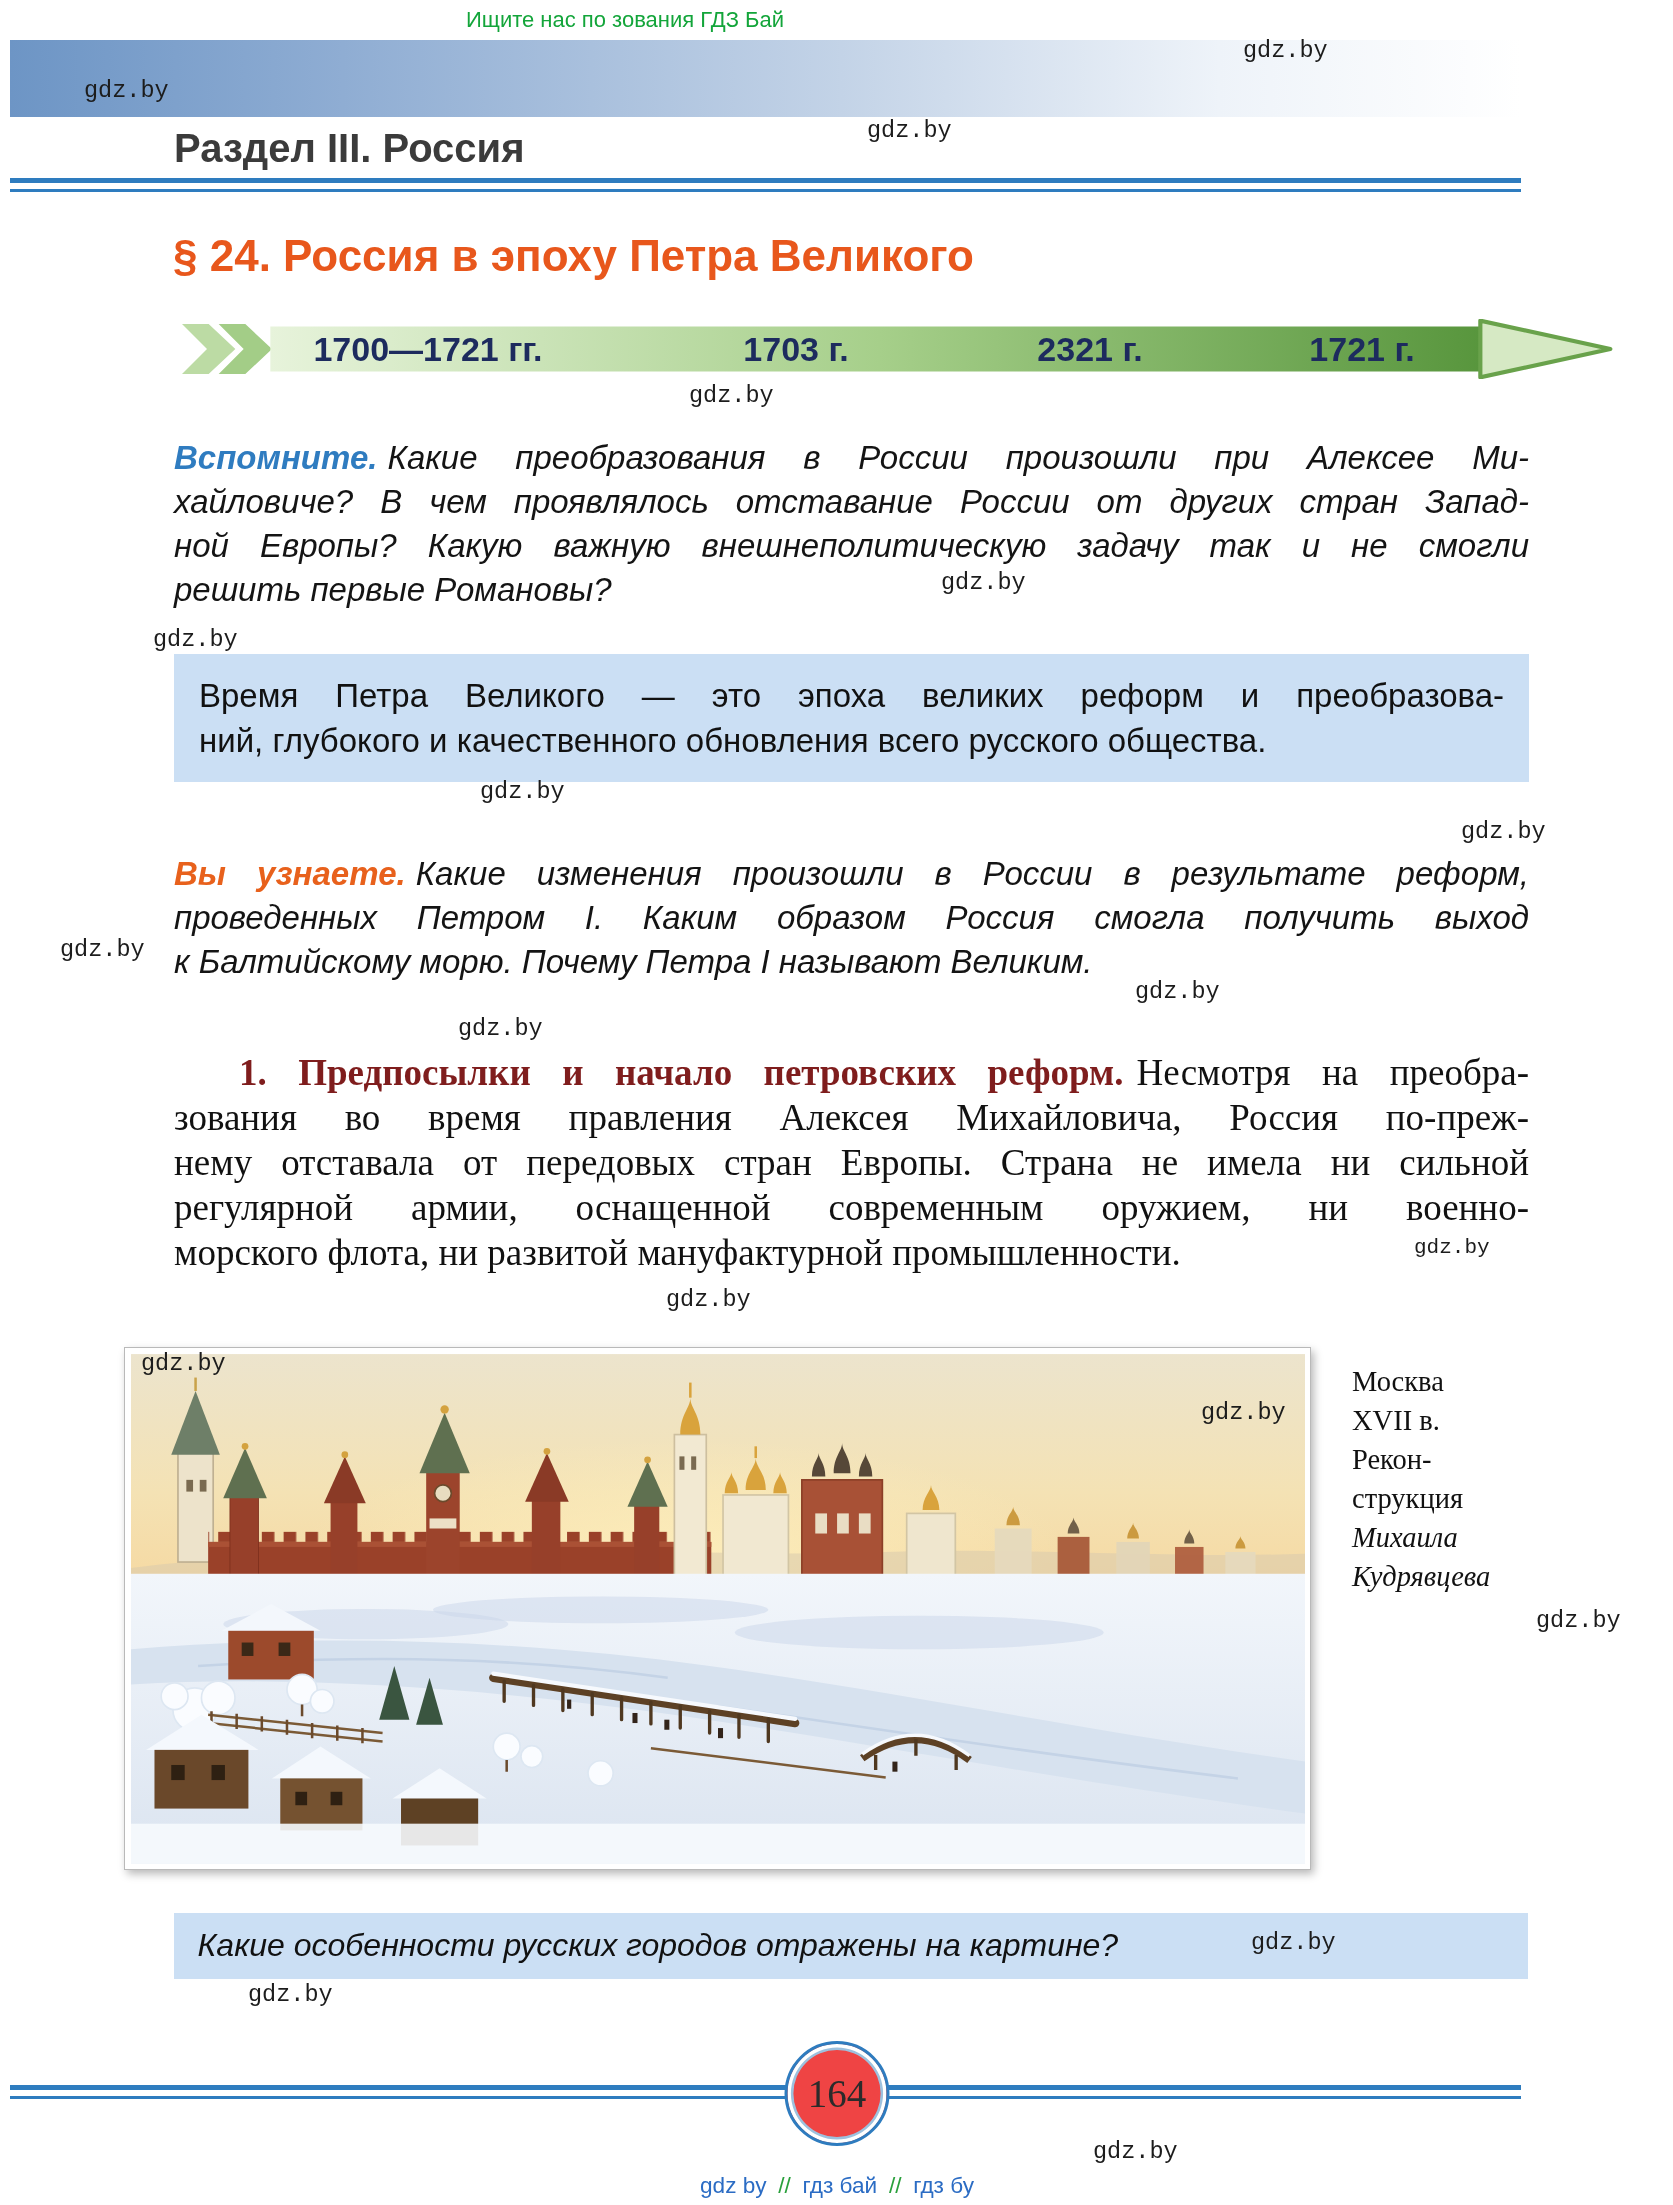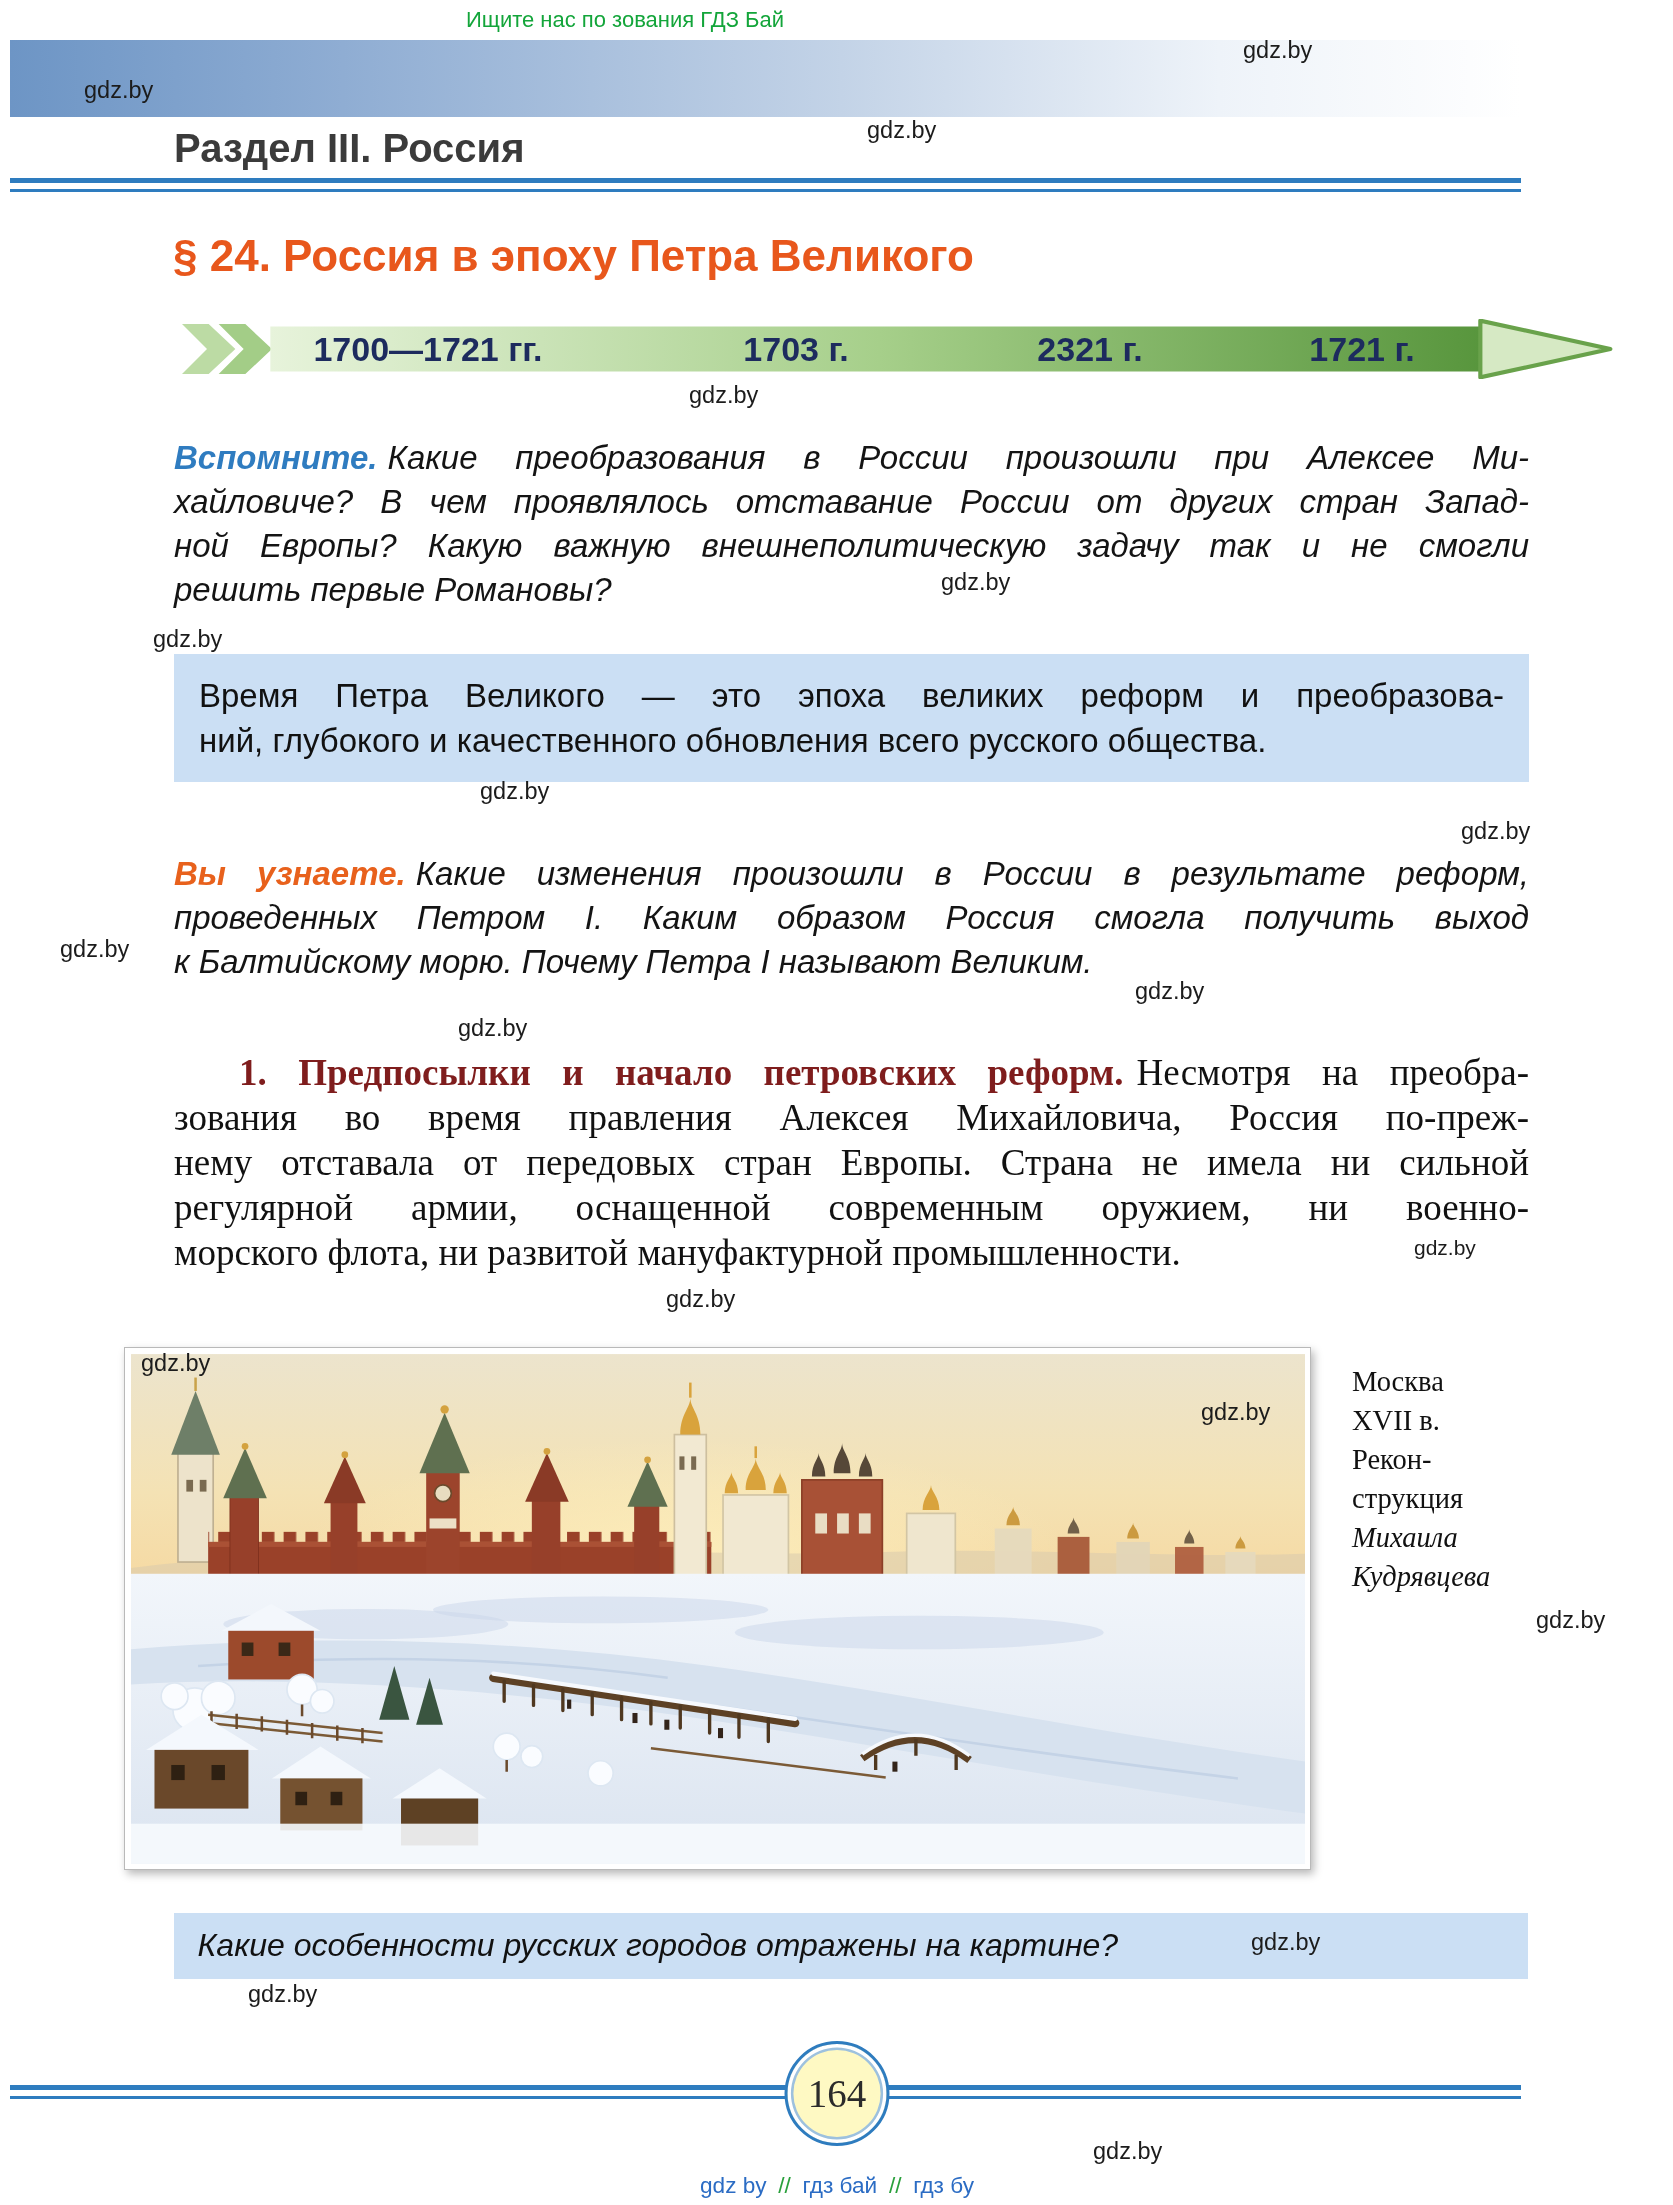--- a/index.html
+++ b/index.html
@@ -1,20 +1,20 @@
 <!DOCTYPE html>
 <html style="font-size:13.4px"><head>
 <meta charset="utf-8">
 <style>
   html,body{margin:0;padding:0;background:#ffffff;}
   .page{position:relative;width:1674px;height:2205px;background:#ffffff;overflow:hidden;
         font-family:"Liberation Sans",sans-serif;color:#1b1b1b;}
 
   .wm{position:absolute;font-size:23.5px;color:#1c1c1c;z-index:9;white-space:nowrap;
-      font-family:Liberation Sans, sans-serif;}
+      font-family:Liberation Mono, monospace;}
   .wm.small{font-size:21px;}
 
   .top-note{position:absolute;top:6.7px;left:625px;transform:translateX(-50%);
       color:#13a53a;font-size:22px;white-space:nowrap;}
 
   .top-bar{position:absolute;left:10px;top:40px;width:1511px;height:77px;
       background:linear-gradient(90deg,#6d95c5 0%,#8fadd3 22%,#c3d3e7 55%,#eef3f9 80%,#ffffff 100%);}
 
   .section-header{position:absolute;left:174px;top:126px;font-size:40px;font-weight:600;color:#3b3b3b;}
 
@@ -49,21 +49,21 @@
       padding:5.9px;box-sizing:border-box;}
 
   .fig-caption{position:absolute;left:1352px;top:1362px;width:285px;
       font-family:"Liberation Serif","DejaVu Serif",serif;font-size:28.5px;line-height:39px;color:#111;}
   .fig-caption .author{font-style:italic;}
 
   .q-box{position:absolute;left:174px;top:1913px;width:1354px;box-sizing:border-box;
       padding:14.3px 23.5px;background:#cbdff4;font-size:32px;font-style:italic;color:#111;}
 
   .page-circle{position:absolute;left:50%;top:2041px;transform:translateX(-50%);
-      width:99px;height:99px;border-radius:50%;background:#fef9c3;border:3.4px solid #2e7cbf;
+      width:99px;height:99px;border-radius:50%;background:#ef4444;border:3.4px solid #2e7cbf;
       box-shadow:inset 0 0 0 3.4px #ffffff, inset 0 0 0 5.9px #9dc1de;
       display:flex;align-items:center;justify-content:center;z-index:3;
       font-family:"Liberation Serif","DejaVu Serif",serif;font-size:39px;color:#2b2b2b;}
 
   .footer-links{position:absolute;left:50%;top:2173px;transform:translateX(-50%);
       font-size:22.6px;color:#2b6cc4;white-space:nowrap;z-index:4;}
   .footer-links .sep{color:#2aa03c;margin:0 11.7px;}
   .footer-links .lnk{color:#2b6cc4;}
 </style>
 </head>

